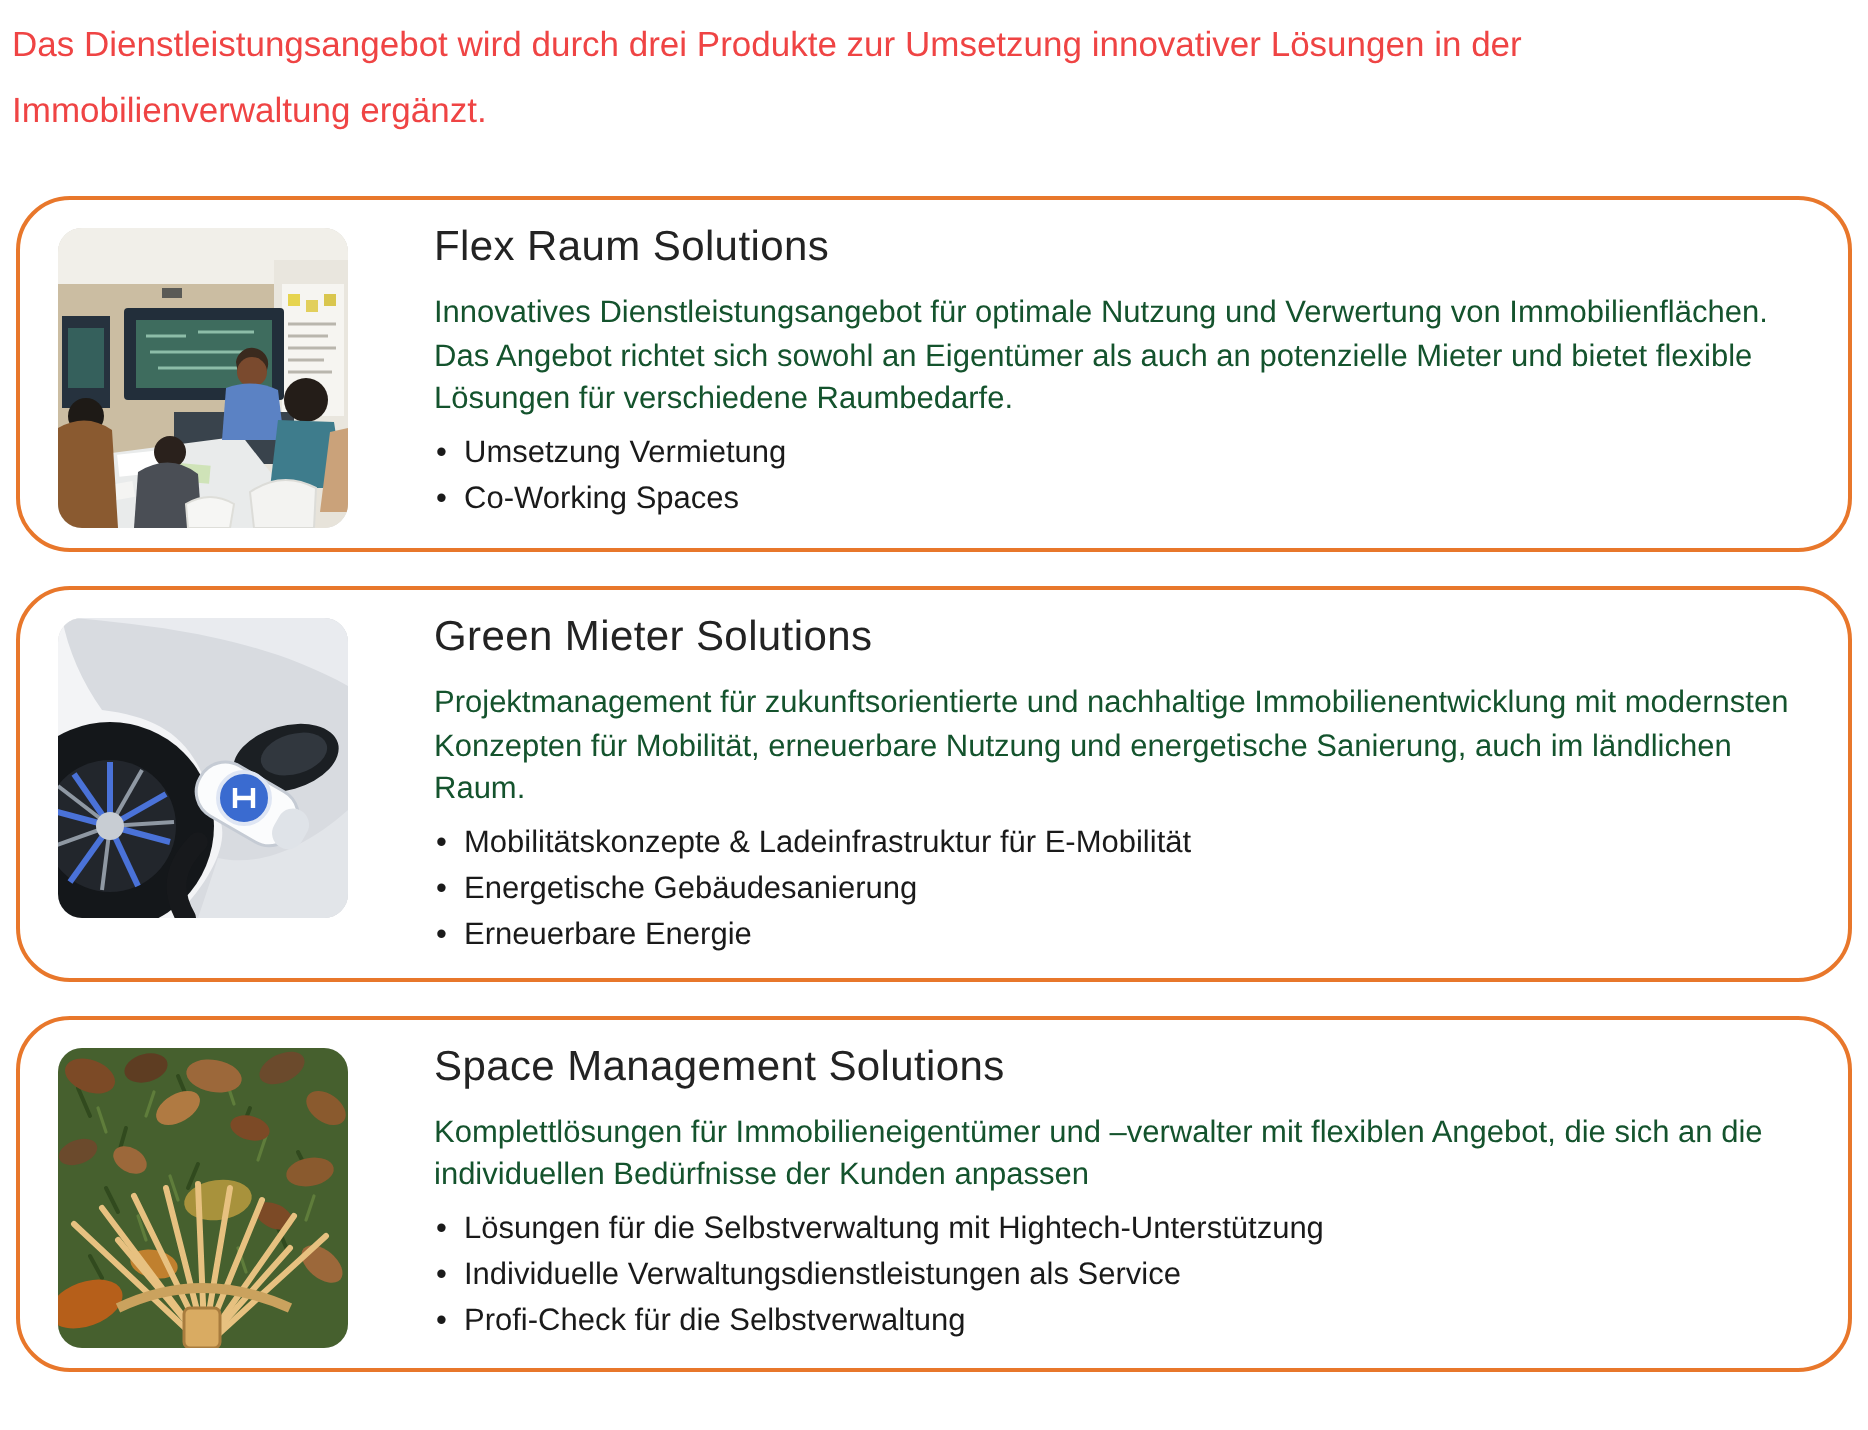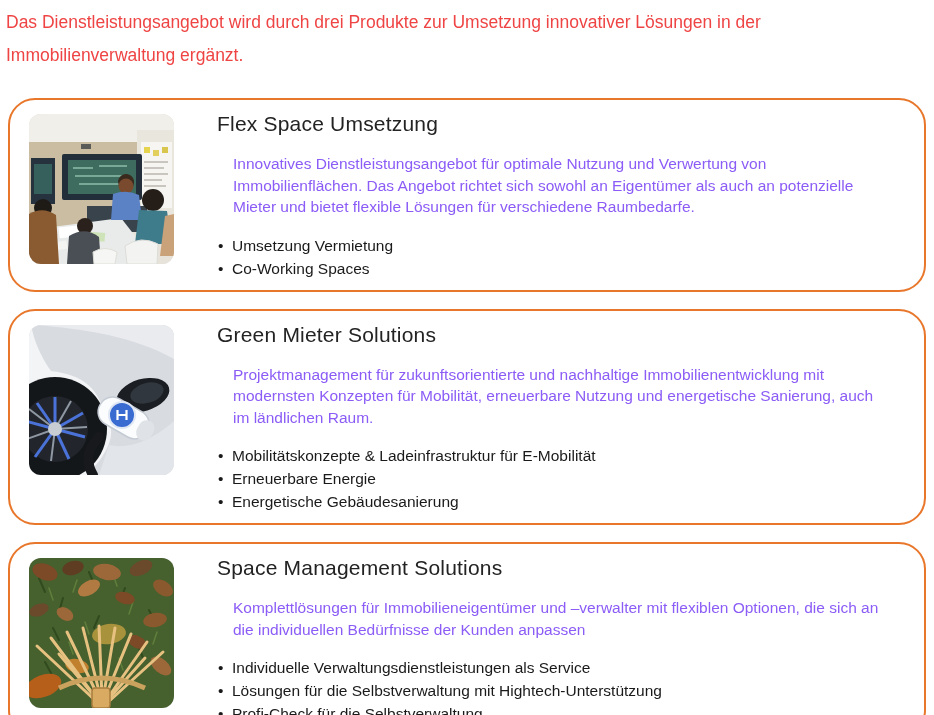--- a/index.html
+++ b/index.html
@@ -33,21 +33,21 @@
   }
   .card-image svg{display:block;width:145px;height:150px;}
   .card-text{
     flex:1;margin-left:43px;min-width:0;padding-right:4px;
   }
   .card-title{
     font-size:21px;line-height:26px;font-weight:400;color:#232323;
     margin:0 0 9px 0;letter-spacing:.2px;
   }
   .card-desc{
-    font-size:15.5px;line-height:21.5px;color:#8b5cf6;margin:16px;
+    font-size:15.5px;line-height:21.5px;color:#14532d;margin:0;
   }
   .bullets{
     list-style:none;margin:4px 0 0 0;padding:0;
   }
   .bullets li{
     font-size:15.5px;line-height:23px;color:#1a1a1a;
     padding-left:15px;position:relative;
   }
   .bullets li::before{
     content:"\2022";position:absolute;left:1px;top:0;color:#1a1a1a;
@@ -91,21 +91,21 @@
         <path d="M136 102 L145 100 L145 142 L131 142 Z" fill="#caa27a"></path>
         <circle cx="56" cy="112" r="8" fill="#2a211c"></circle>
         <path d="M40 122 Q56 112 70 123 L72 150 L38 150 Z" fill="#4a4e55"></path>
         <circle cx="14" cy="94" r="9" fill="#1e1a16"></circle>
         <path d="M0 100 Q14 92 27 101 L30 150 L0 150 Z" fill="#8a5a30"></path>
         <path d="M96 132 q16 -11 33 -2 l-1 20 h-30 Z" fill="#f3f3f1" stroke="#dcdcd8"></path>
         <path d="M64 138 q12 -7 24 0 l-2 12 h-21 Z" fill="#f6f6f4" stroke="#dedeD9"></path>
       </svg>
     </div>
     <div class="card-text">
-      <h2 class="card-title">Flex Space Umsetzung</h2>
+      <h2 class="card-title">Flex Raum Solutions</h2>
       <p class="card-desc">Innovatives Dienstleistungsangebot für optimale Nutzung und Verwertung von Immobilienflächen. Das Angebot richtet sich sowohl an Eigentümer als auch an potenzielle Mieter und bietet flexible Lösungen für verschiedene Raumbedarfe.</p>
       <ul class="bullets">
         <li>Umsetzung Vermietung</li>
         <li>Co-Working Spaces</li>
       </ul>
     </div>
   </div>
 
   <div class="card">
     <div class="card-image">
@@ -143,22 +143,22 @@
         <circle cx="93" cy="90" r="13" fill="#3a6bd0"></circle>
         <circle cx="93" cy="90" r="13" fill="none" stroke="#dfe6f4" stroke-width="2"></circle>
         <path d="M88.5 85 v10 M97.5 85 v10 M88.5 90 h9" stroke="#ffffff" stroke-width="2.2" fill="none"></path>
       </svg>
     </div>
     <div class="card-text">
       <h2 class="card-title">Green Mieter Solutions</h2>
       <p class="card-desc">Projektmanagement für zukunftsorientierte und nachhaltige Immobilienentwicklung mit modernsten Konzepten für Mobilität, erneuerbare Nutzung und energetische Sanierung, auch im ländlichen Raum.</p>
       <ul class="bullets">
         <li>Mobilitätskonzepte &amp; Ladeinfrastruktur für E-Mobilität</li>
+        <li>Energetische Gebäudesanierung</li>
         <li>Erneuerbare Energie</li>
-        <li>Energetische Gebäudesanierung</li>
       </ul>
     </div>
   </div>
 
   <div class="card">
     <div class="card-image">
       <svg viewBox="0 0 145 150" xmlns="http://www.w3.org/2000/svg">
         <rect width="145" height="150" fill="#46602e"></rect>
         <g stroke="#314a1e" stroke-width="2" stroke-linecap="round">
           <path d="M10 20 l6 14"></path>
@@ -208,22 +208,22 @@
             <path d="M77 146 L134 94"></path>
           <path d="M72 146 L30 96"></path>
             <path d="M75 146 L116 100"></path>
         </g>
         <path d="M30 130 Q72 110 116 130" stroke="#caa25e" stroke-width="5" fill="none"></path>
         <rect x="63" y="130" width="18" height="20" rx="3" fill="#d9ab62" stroke="#a87c3e" stroke-width="1.5"></rect>
       </svg>
     </div>
     <div class="card-text">
       <h2 class="card-title">Space Management Solutions</h2>
-      <p class="card-desc">Komplettlösungen für Immobilieneigentümer und –verwalter mit flexiblen Optionen, die sich an die individuellen Bedürfnisse der Kunden anpassen</p>
+      <p class="card-desc">Komplettlösungen für Immobilieneigentümer und –verwalter mit flexiblen Angebot, die sich an die individuellen Bedürfnisse der Kunden anpassen</p>
       <ul class="bullets">
+        <li>Lösungen für die Selbstverwaltung mit Hightech-Unterstützung</li>
         <li>Individuelle Verwaltungsdienstleistungen als Service</li>
-        <li>Lösungen für die Selbstverwaltung mit Hightech-Unterstützung</li>
         <li>Profi-Check für die Selbstverwaltung</li>
       </ul>
     </div>
   </div>
 
 </div>
 
 </body></html>

